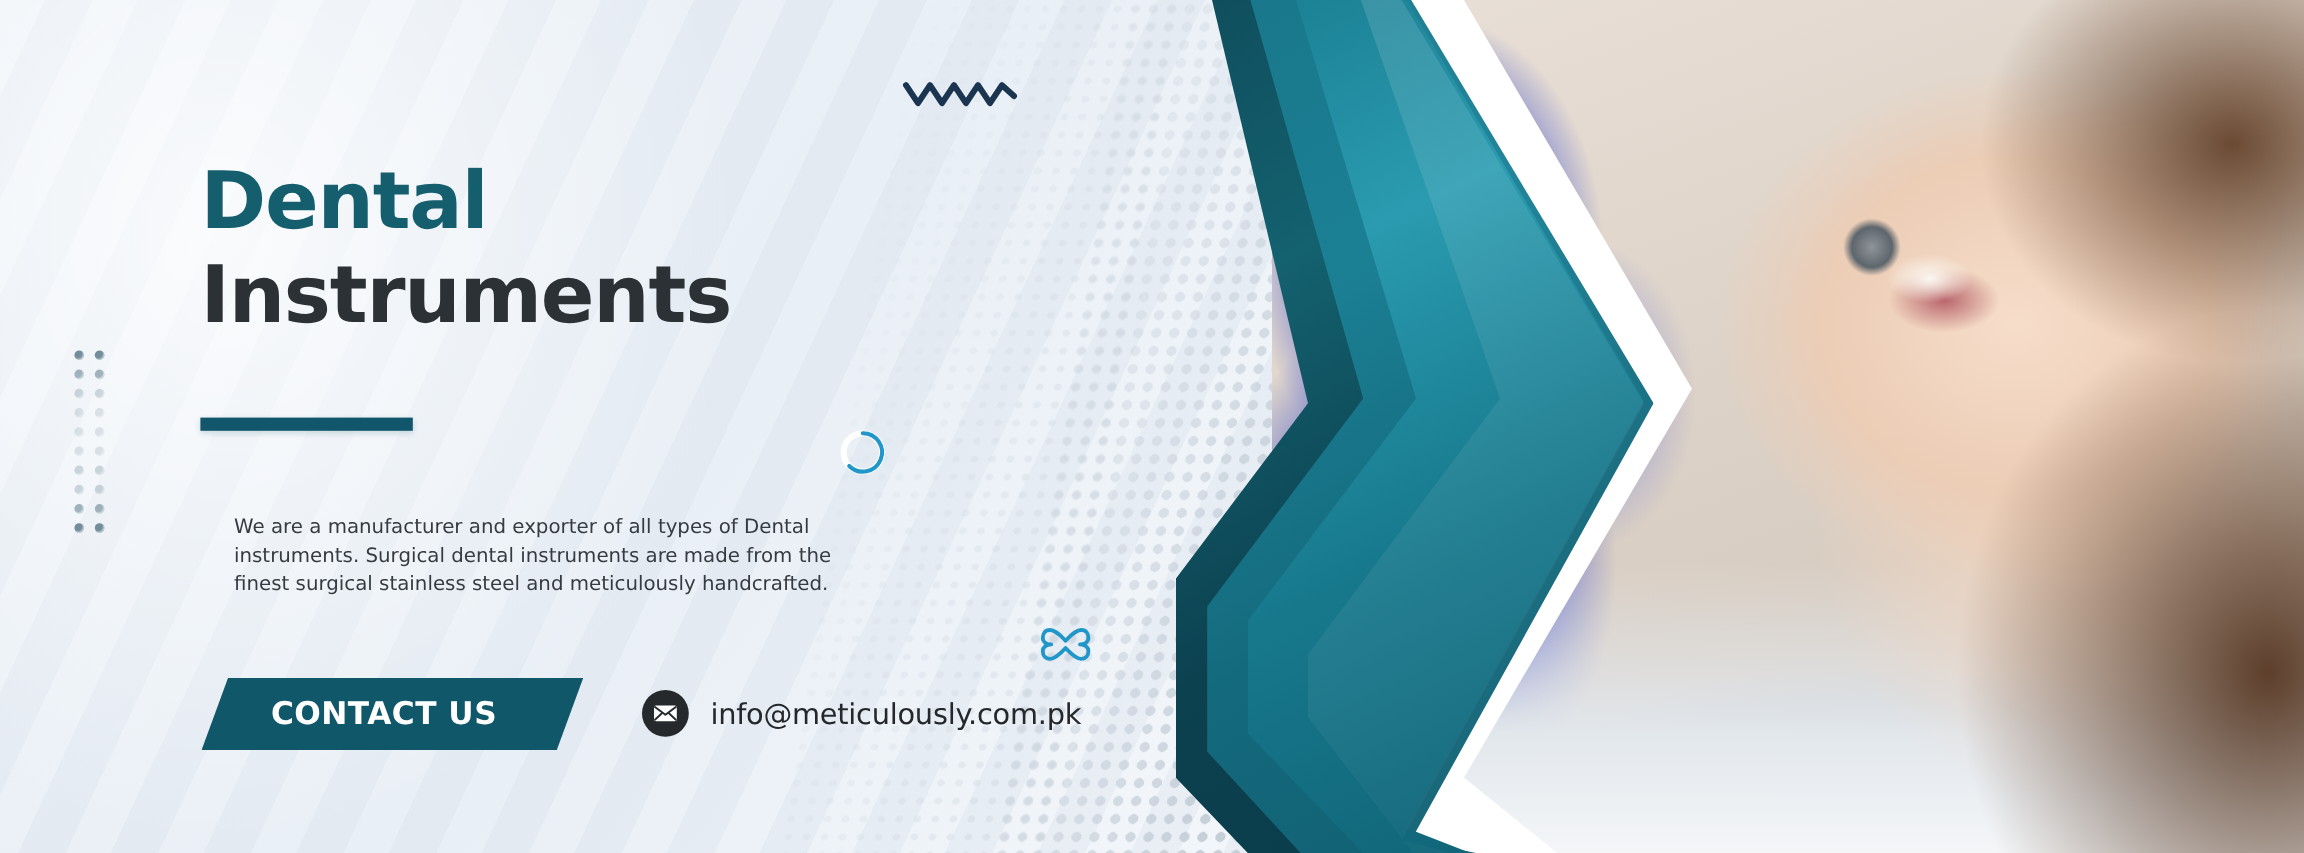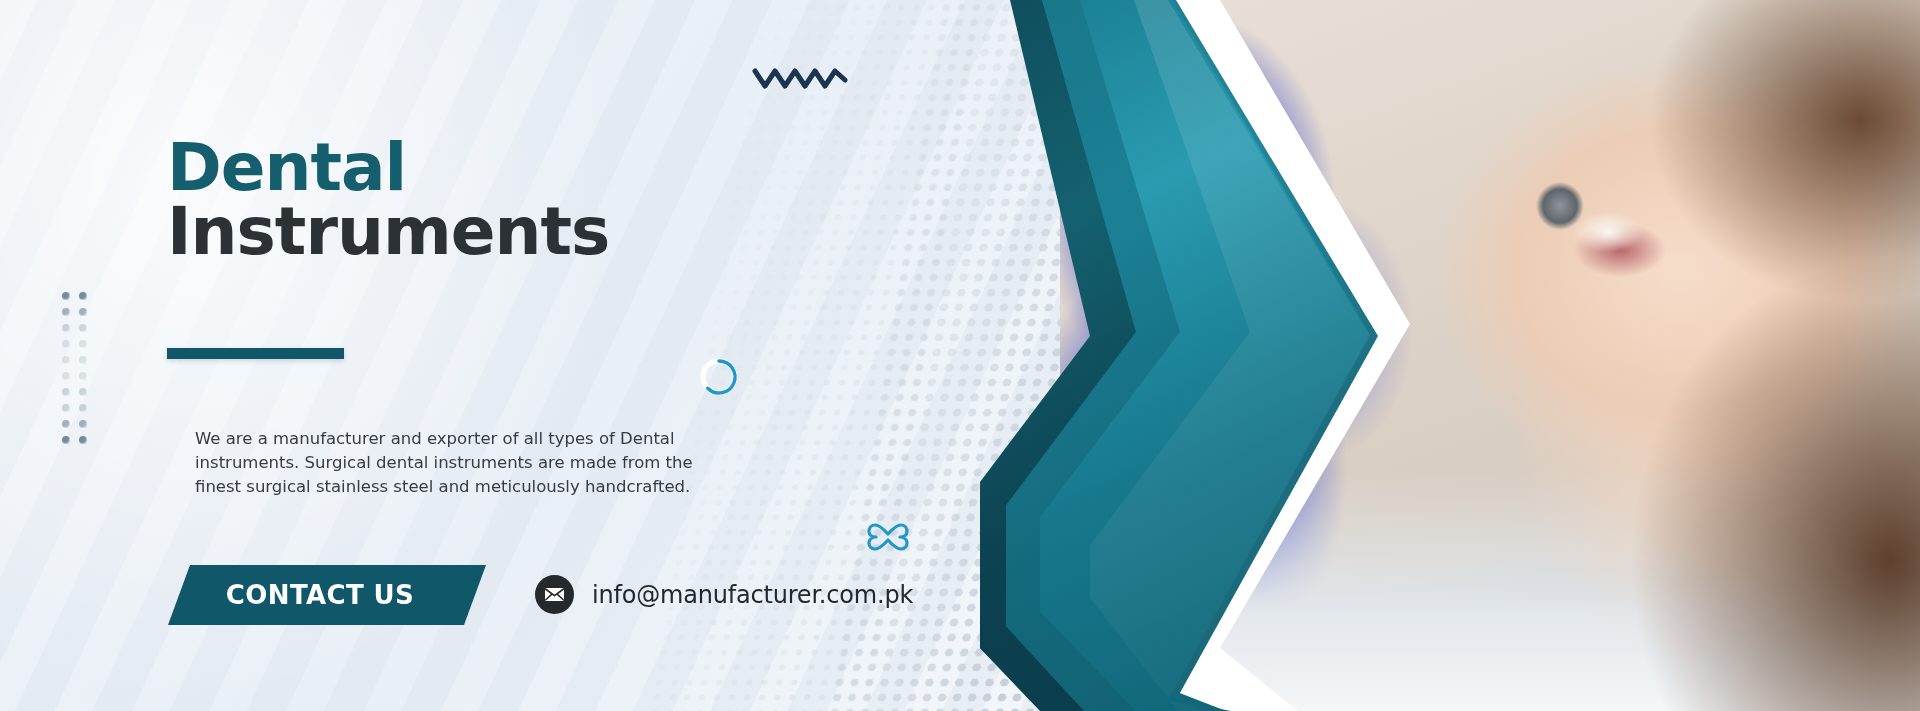--- a/index.html
+++ b/index.html
@@ -185,21 +185,21 @@
     display:block;
     font-size:66px;font-weight:700;color:#155e6e;
     font-family:"DejaVu Sans","Liberation Sans",sans-serif;
     letter-spacing:-1px;
   }
   .headline .l2{
     display:block;
     font-size:66px;font-weight:700;color:#2c3135;
     font-family:"DejaVu Sans","Liberation Sans",sans-serif;
     letter-spacing:-1px;
-    margin-top:1px;
+    margin-top:15px;
   }
 
   .rule{
     position:absolute;left:167px;top:348px;width:177px;height:11px;
     background:#11566a;
     box-shadow:0 2px 5px rgba(17,86,106,0.20);
   }
 
   .blurb{
     position:absolute;left:167px;top:410px;width:525px;
@@ -330,17 +330,17 @@
     </div>
 
     <div class="email-row">
       <span class="email-ico">
         <svg width="21" height="15" viewBox="0 0 21 15" fill="none">
           <rect x="1" y="1" width="19" height="13" rx="1.6" fill="#ffffff"></rect>
           <path d="M1.8 2.2 L10.5 8.6 L19.2 2.2" stroke="#26292c" stroke-width="1.7" fill="none" stroke-linecap="round" stroke-linejoin="round"></path>
           <path d="M1.8 12.8 L7.6 7.4 M19.2 12.8 L13.4 7.4" stroke="#26292c" stroke-width="1.5" fill="none" stroke-linecap="round"></path>
         </svg>
       </span>
-      <span class="email-text">info@manufacturer.com.pk</span>
+      <span class="email-text">info@meticulously.com.pk</span>
     </div>
 
   </div>
 </div>
 
 </body></html>

